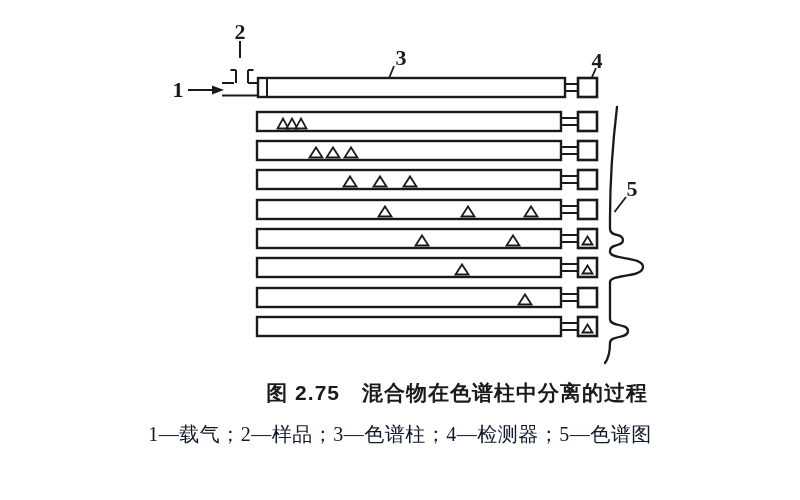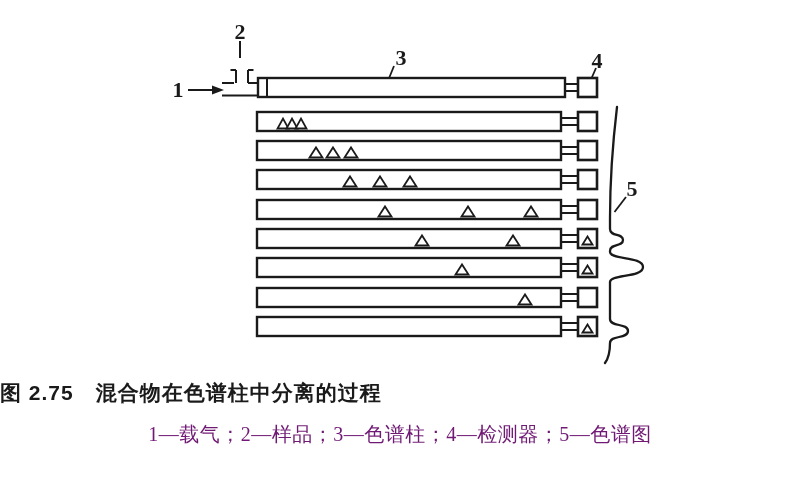--- a/index.html
+++ b/index.html
@@ -15,37 +15,37 @@
     background: #ffffff;
   }
   #fig-svg {
     position: absolute;
     left: 0; top: 0;
   }
   .caption {
     position: absolute;
     left: 0; top: 379px;
     width: 648px;
-    text-align: left;
+    text-align: right;
     font-family: "Liberation Sans", sans-serif;
     font-weight: 700;
     font-size: 21px;
     letter-spacing: 1px;
     color: #1a1a1a;
     white-space: pre;
   }
   .legend-line {
     position: absolute;
     left: 0; top: 421px;
     width: 800px;
     text-align: center;
     font-family: "Liberation Serif", serif;
     font-size: 20px;
     letter-spacing: 0.5px;
-    color: #701a75;
+    color: #0f172a;
     white-space: pre;
   }
 </style>
 </head>
 <body>
 
 <div class="figure-wrap">
   <svg id="fig-svg" width="800" height="375" viewBox="0 0 800 375">
       <g>
         <line x1="188" y1="90" x2="213" y2="90" stroke="#1a1a1a" stroke-width="2"></line>

